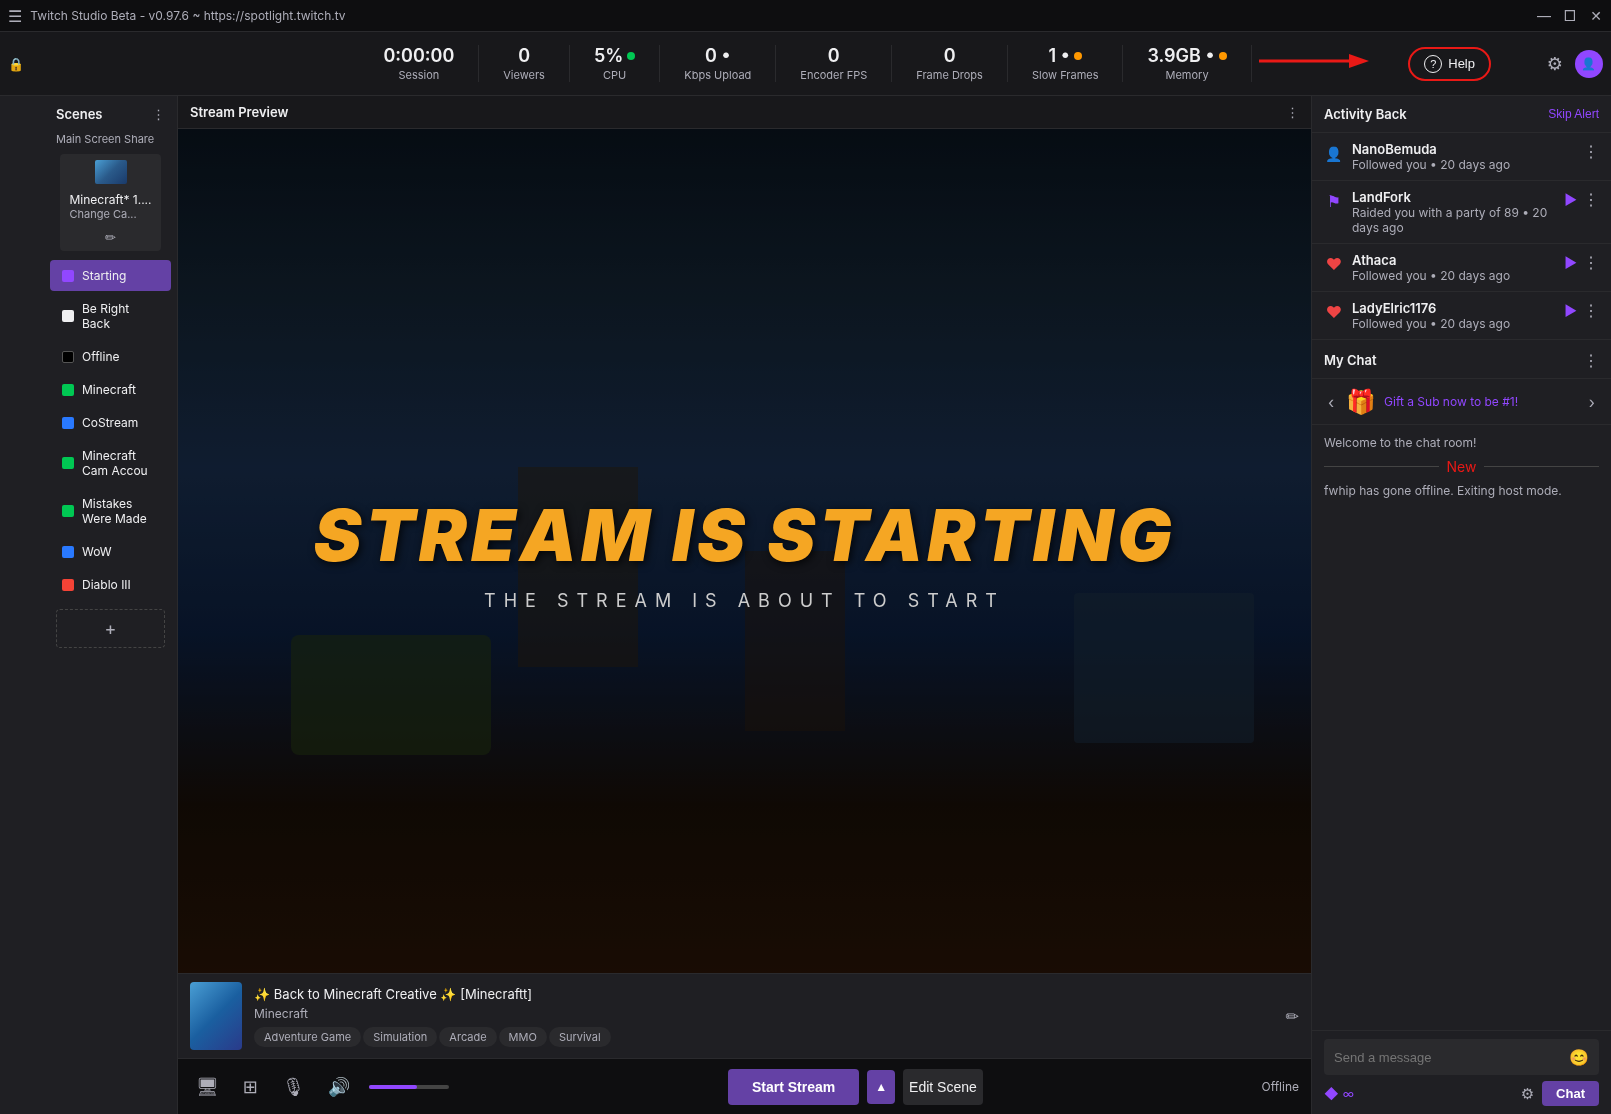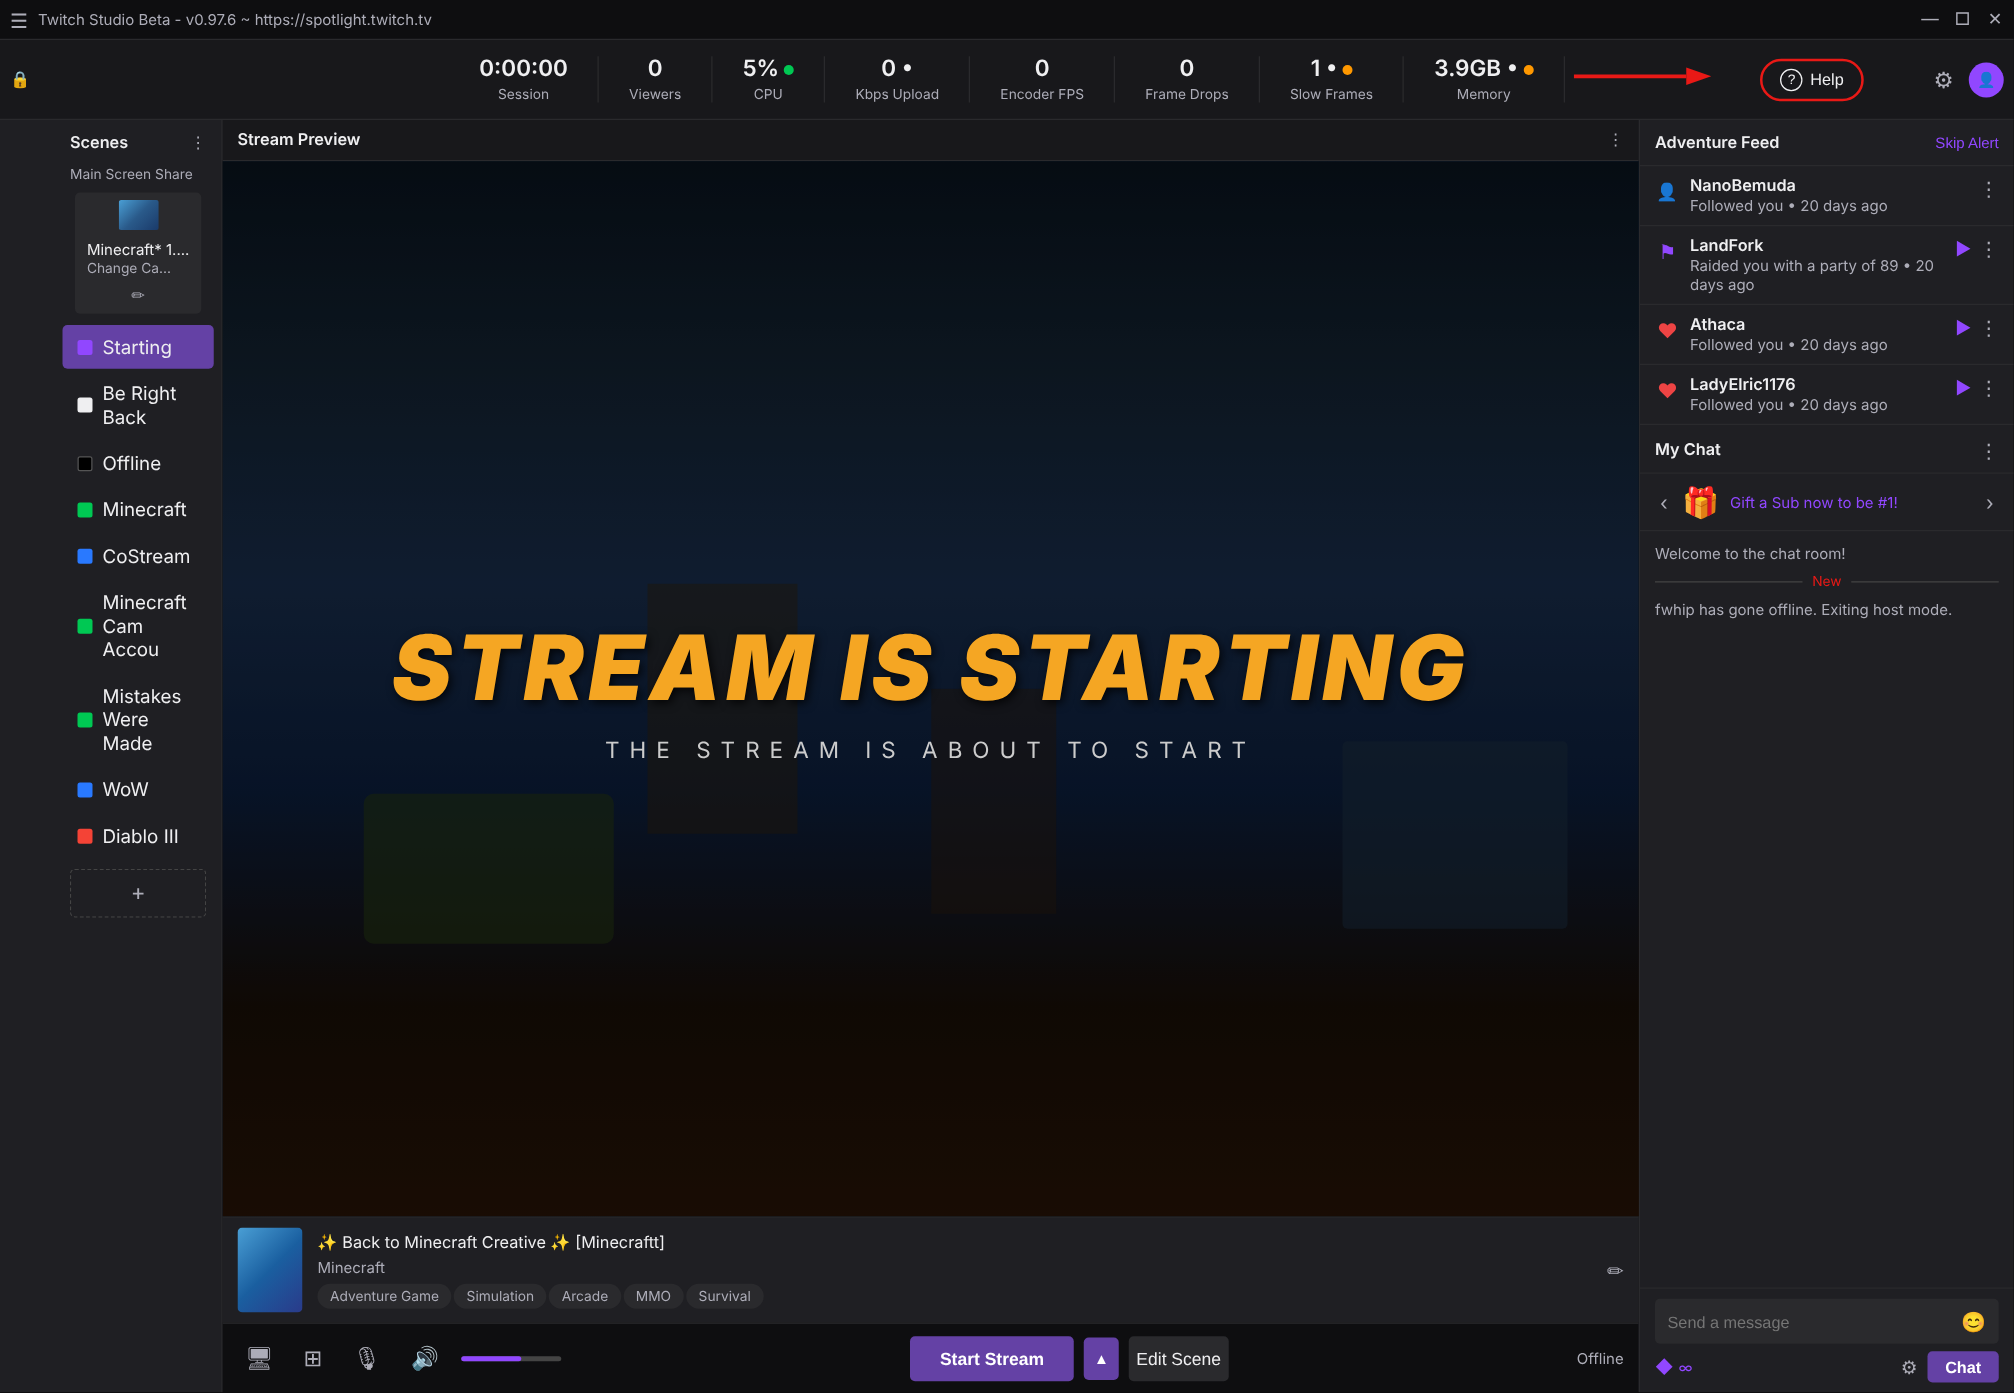--- a/index.html
+++ b/index.html
@@ -178,21 +178,21 @@
     .source-name { font-size: 12px; color: #efeff1; white-space: nowrap; overflow: hidden; text-overflow: ellipsis; }
     .source-sub { font-size: 11px; color: #adadb8; }
     .scene-item {
       display: flex;
       align-items: center;
       gap: 8px;
       padding: 8px 12px;
       cursor: pointer;
       border-radius: 4px;
       margin: 1px 6px;
-      font-size: 15px;
+      font-size: 12px;
     }
     .scene-item.active { background: #6441a5; }
     .scene-dot {
       width: 12px;
       height: 12px;
       border-radius: 2px;
       flex-shrink: 0;
     }
     .scene-dot-white { background: #efeff1; }
     .scene-dot-black { background: #000; border: 1px solid #555; }
@@ -506,21 +506,21 @@
       align-items: center;
       gap: 8px;
       margin: 8px 0;
     }
     .chat-divider-line {
       flex: 1;
       height: 1px;
       background: #444;
     }
     .chat-new-badge {
-      font-size: 11px;
+      font-size: 14px;
       color: #e91916;
     }
     .chat-input-area {
       padding: 8px 12px;
       border-top: 1px solid #2a2a2d;
     }
     .chat-input-row {
       display: flex;
       align-items: center;
       background: #2a2a2d;
@@ -775,21 +775,21 @@
       </div>
       <div class="bottom-right">
         <span class="offline-status">Offline</span>
       </div>
     </div>
   </div>
 
   <div class="right-panel">
 
     <div class="activity-feed-header">
-      <span class="activity-feed-title">Adventure Feed</span>
+      <span class="activity-feed-title">Activity Back</span>
       <button class="skip-alert-btn">Skip Alert</button>
     </div>
 
     <div class="activity-item">
       <div class="activity-icon">👤</div>
       <div class="activity-content">
         <div class="activity-name">NanoBemuda</div>
         <div class="activity-desc">
           <span>Followed you</span> • <span>20 days ago</span>
         </div>

